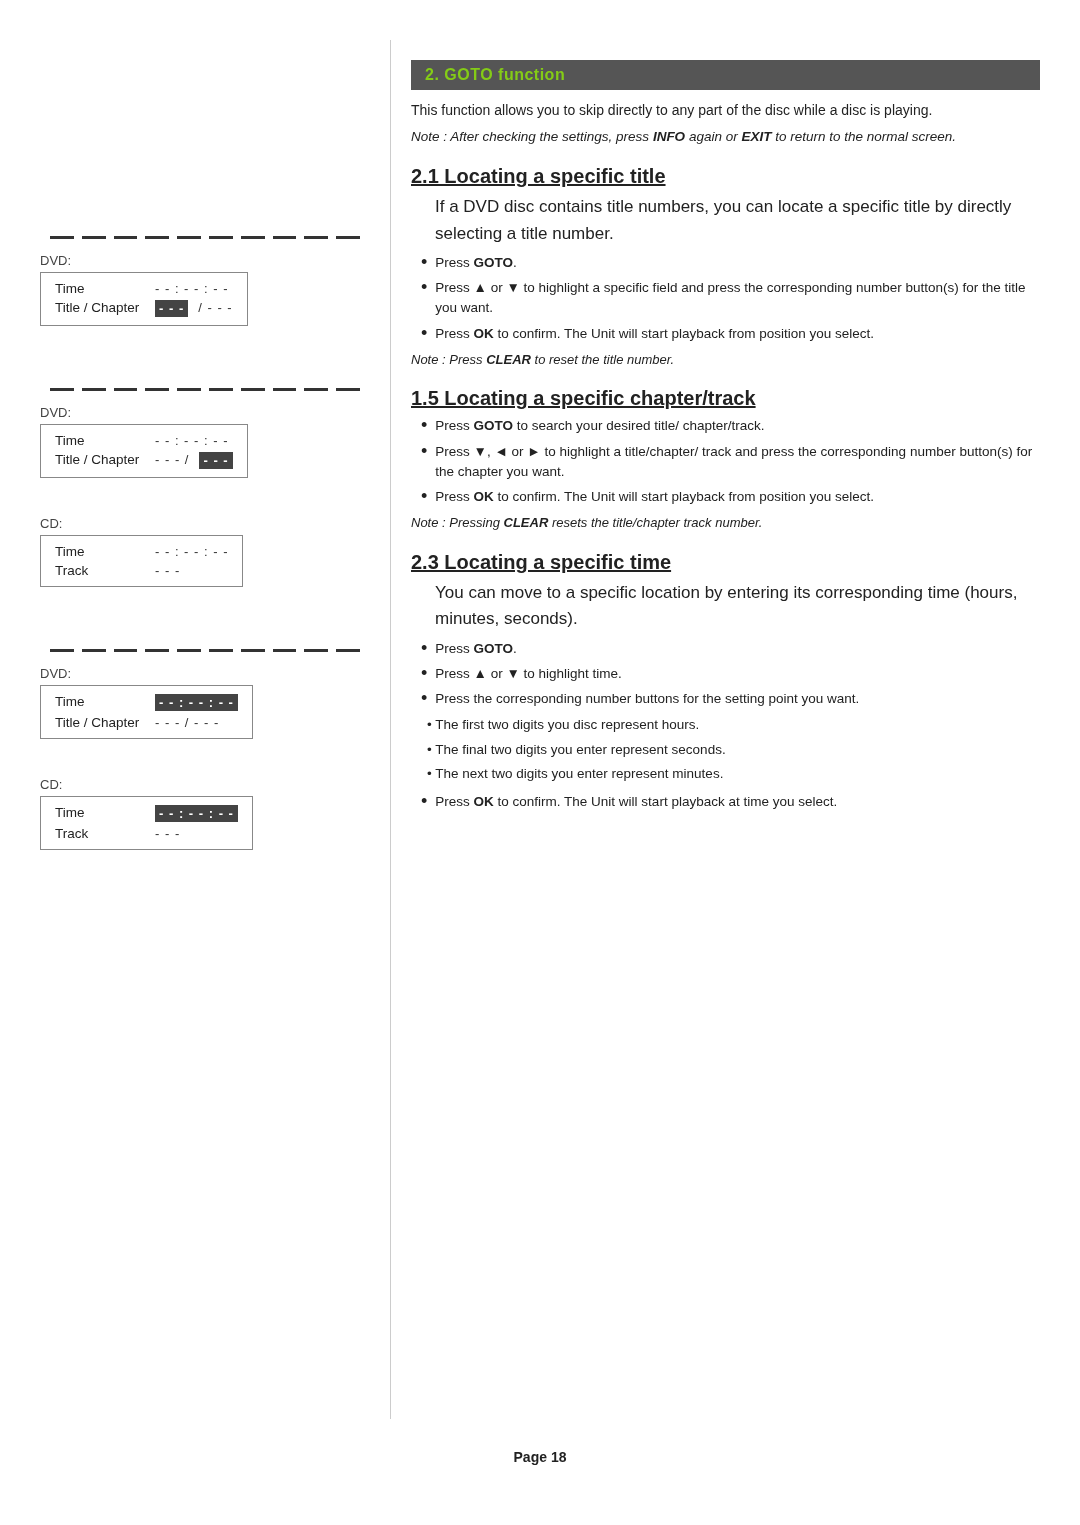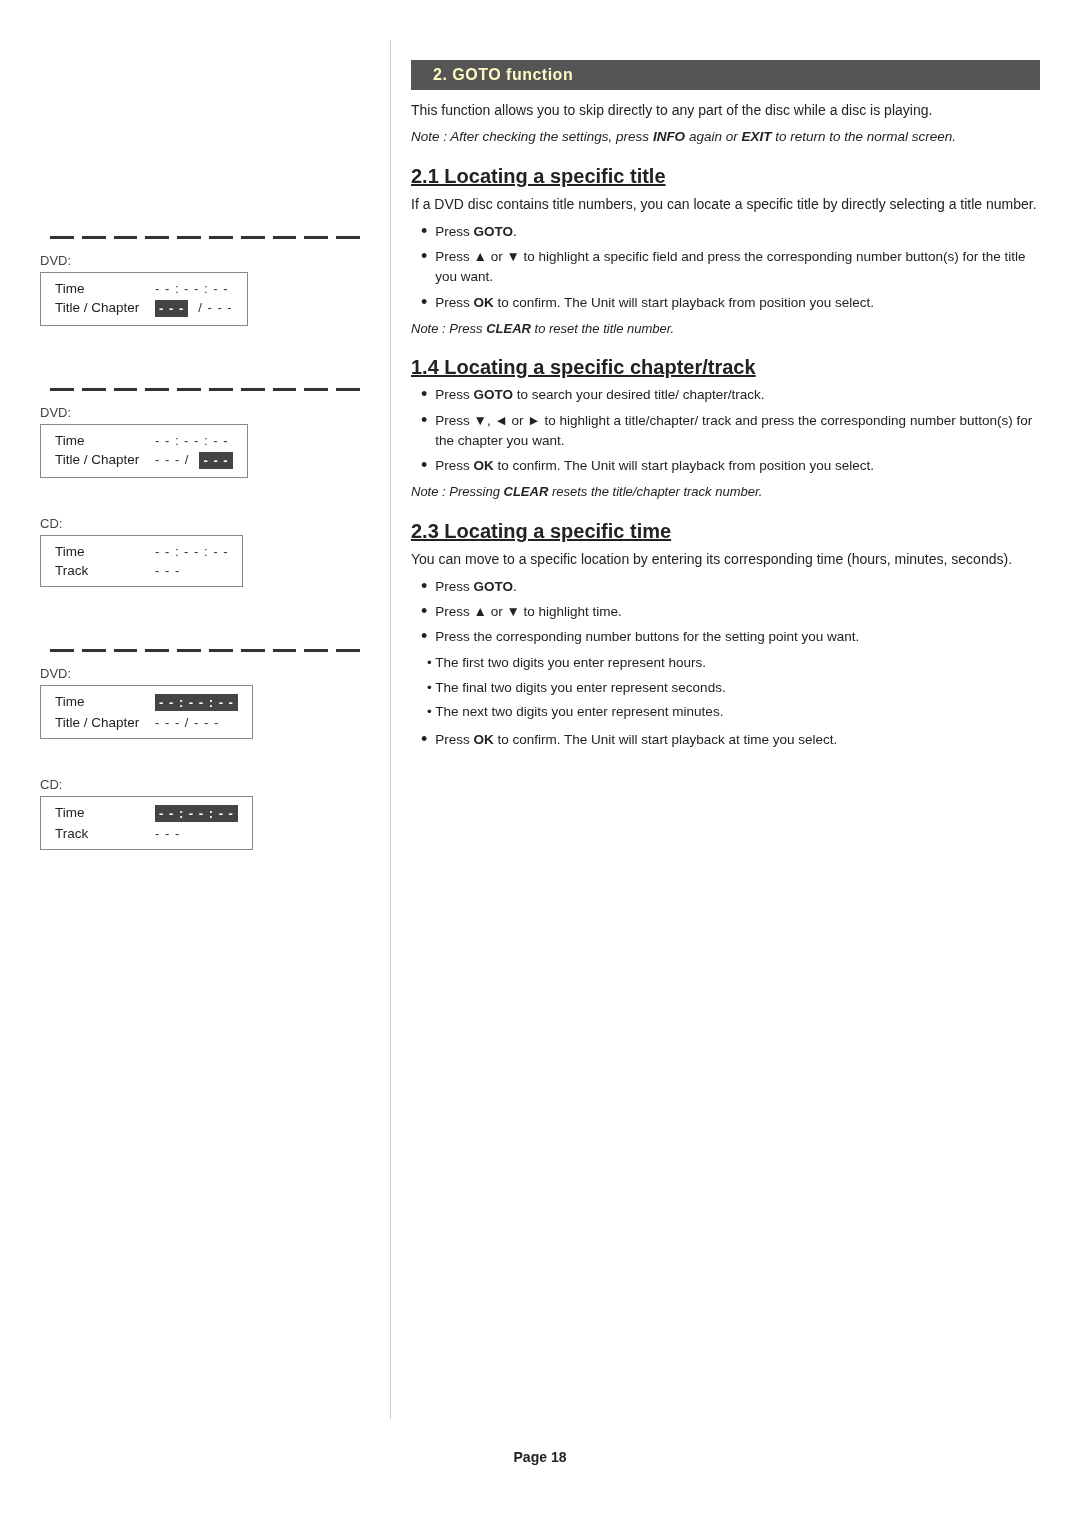--- a/index.html
+++ b/index.html
@@ -38,24 +38,24 @@
     
     .right-col {
       width: 690px;
       padding: 20px 40px 20px 20px;
       border-left: 1px solid #ccc;
     }
 
     
     .section-header {
       background: #555;
-      color: #fef9c3;
+      color: #84cc16;
       font-size: 16px;
       font-weight: bold;
-      padding: 6px 22px;
+      padding: 6px 14px;
       margin-bottom: 10px;
       letter-spacing: 0.5px;
     }
 
     
     .intro-text {
       font-size: 14px;
       line-height: 1.5;
       margin-bottom: 6px;
     }
@@ -69,23 +69,24 @@
 
     
     .subsection-title {
       font-size: 20px;
       font-weight: bold;
       text-decoration: underline;
       margin-bottom: 6px;
     }
 
     .subsection-body {
-      font-size: 14px;
+      font-size: 17px;
       line-height: 1.55;
       margin-bottom: 6px;
+      margin-left: 24px;
     }
 
     .bullet-list {
       margin-left: 10px;
       margin-bottom: 6px;
     }
 
     .bullet-item {
       display: flex;
       gap: 8px;
@@ -338,21 +339,21 @@
           </div>
           <div class="bullet-item">
             <span class="bullet-dot">•</span>
             <span class="bullet-text">Press <strong>OK</strong> to confirm. The Unit will start playback from position you select.</span>
           </div>
         </div>
         <p class="note-italic"><em>Note : Press <strong>CLEAR</strong> to reset the title number.</em></p>
       </div>
 
       <div class="right-section">
-        <div class="subsection-title">1.4  Locating a specific chapter/track</div>
+        <div class="subsection-title">1.5  Locating a specific chapter/track</div>
         <div class="bullet-list">
           <div class="bullet-item">
             <span class="bullet-dot">•</span>
             <span class="bullet-text">Press <strong>GOTO</strong> to search your desired title/ chapter/track.</span>
           </div>
           <div class="bullet-item">
             <span class="bullet-dot">•</span>
             <span class="bullet-text">Press ▼, ◄ or ► to highlight a title/chapter/ track and press the corresponding number button(s) for the chapter you want.</span>
           </div>
           <div class="bullet-item">
@@ -373,21 +374,21 @@
           </div>
           <div class="bullet-item">
             <span class="bullet-dot">•</span>
             <span class="bullet-text">Press ▲ or ▼ to highlight time.</span>
           </div>
           <div class="bullet-item">
             <span class="bullet-dot">•</span>
             <span class="bullet-text">Press the corresponding number buttons for the setting point you want.</span>
           </div>
         </div>
-        <div class="sub-bullet">• The first two digits you enter represent hours.</div>
+        <div class="sub-bullet">• The first two digits you disc represent hours.</div>
         <div class="sub-bullet">• The final two digits you enter represent seconds.</div>
         <div class="sub-bullet">• The next two digits you enter represent minutes.</div>
         <div class="bullet-list" style="margin-top:8px;">
           <div class="bullet-item">
             <span class="bullet-dot">•</span>
             <span class="bullet-text">Press <strong>OK</strong> to confirm. The Unit will start playback at time you select.</span>
           </div>
         </div>
       </div>
 

